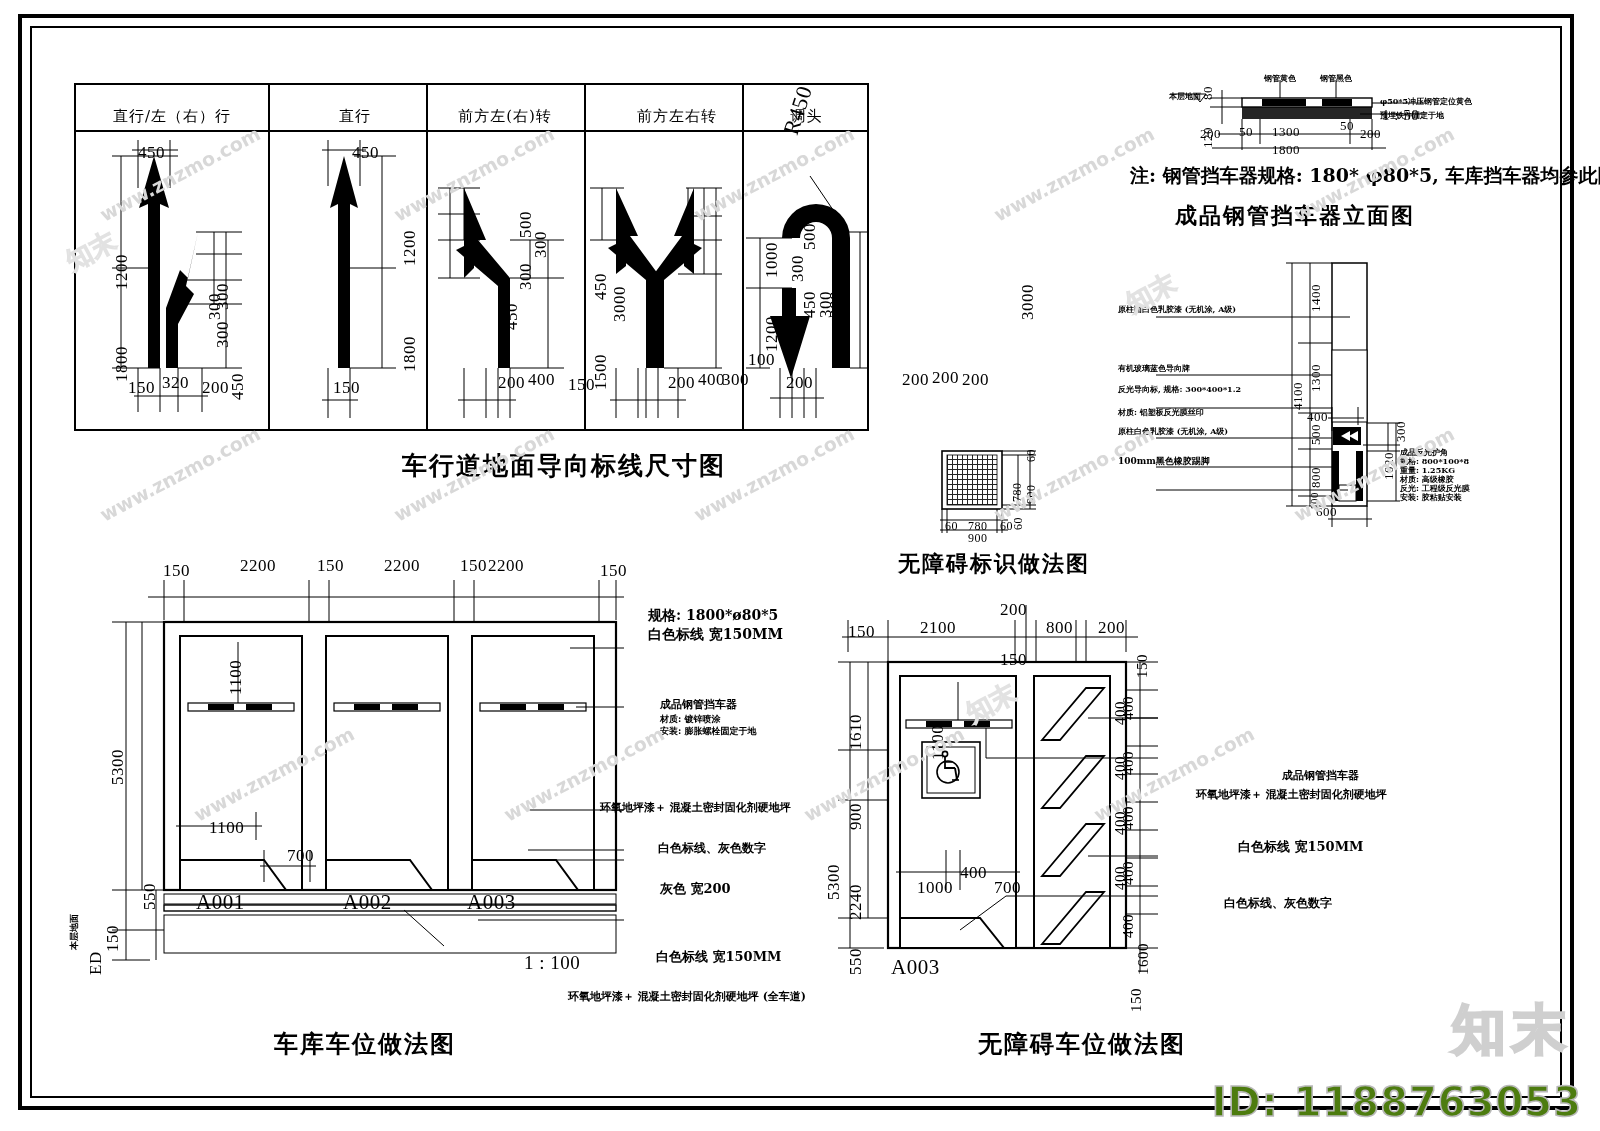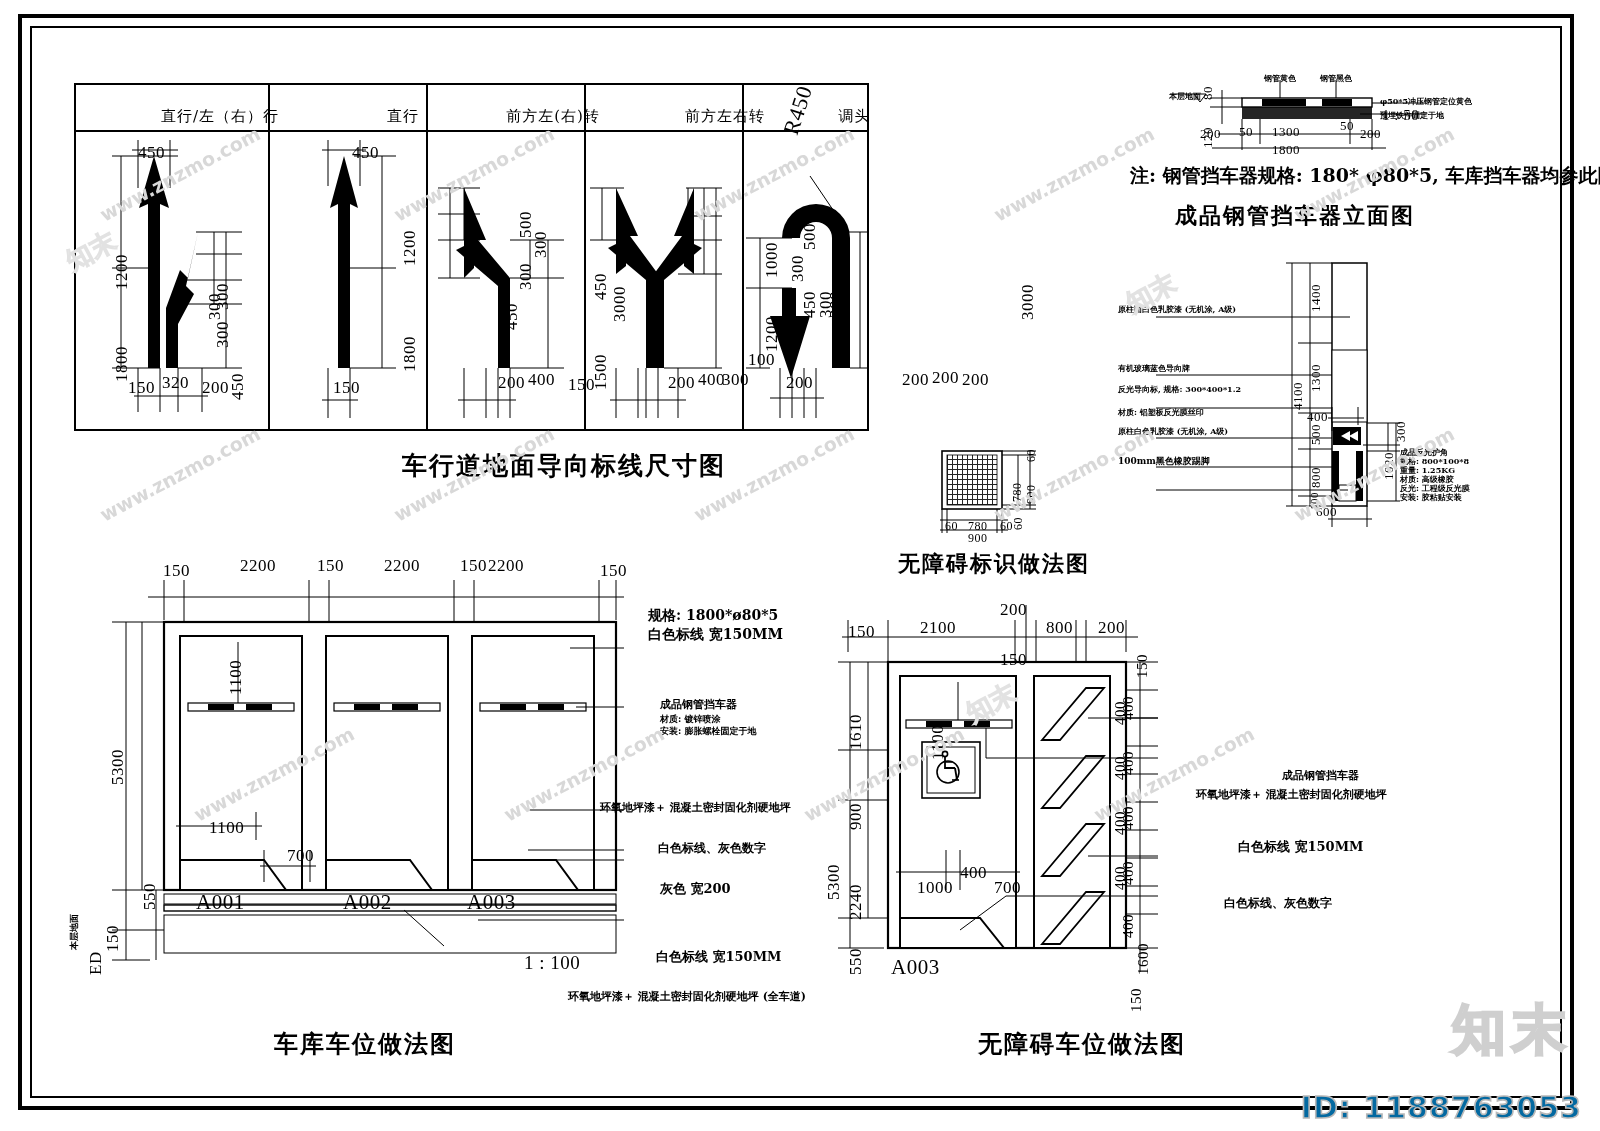--- a/index.html
+++ b/index.html
@@ -47,21 +47,21 @@
   
   #markTable{
     position:absolute;left:74px;top:83px;width:795px;height:348px;
     border:2px solid #000;box-sizing:border-box;
   }
   #markTable .tcol{position:absolute;top:0;bottom:0;width:2px;background:#000;}
   #markTable .thr{position:absolute;left:0;right:0;height:2px;background:#000;}
   .cellhdr{
     position:absolute;text-align:center;top:22px;
     font-family:"DejaVu Serif","Liberation Serif",serif;
-    font-size:15px;letter-spacing:1px;padding-left:48px;
+    font-size:15px;letter-spacing:1px;
   }
   
   svg{display:block;overflow:visible;}
   
   .wm{
     position:absolute;
     color:#d8d8d8;
     font-family:"DejaVu Sans","Liberation Sans",sans-serif;
     font-size:19px;font-weight:bold;white-space:nowrap;
     transform-origin:left top;
@@ -77,22 +77,22 @@
   }
   #zhimoLogo{
     position:absolute;right:28px;bottom:64px;
     font-family:"DejaVu Serif","Liberation Serif",serif;
     font-size:54px;font-weight:bold;letter-spacing:6px;
     color:transparent;-webkit-text-stroke:2.5px #cfcfcf;
   }
   #zhimoId{
     position:absolute;right:18px;bottom:6px;
     font-family:"DejaVu Sans","Liberation Sans",sans-serif;
-    font-size:30px;font-weight:bold;letter-spacing:1px;
-    color:#0369a1;-webkit-text-stroke:1.6px #b9b9b9;
+    font-size:40px;font-weight:bold;letter-spacing:1px;
+    color:#4d7c0f;-webkit-text-stroke:1.6px #b9b9b9;
   }
   .dotted-fill{
     background-image:radial-gradient(#555 0.6px, transparent 0.7px);
     background-size:4px 4px;
   }
   .grid-fill{
     background-image:
       repeating-linear-gradient(0deg,#000 0 1px,transparent 1px 5px),
       repeating-linear-gradient(90deg,#000 0 1px,transparent 1px 5px);
   }

